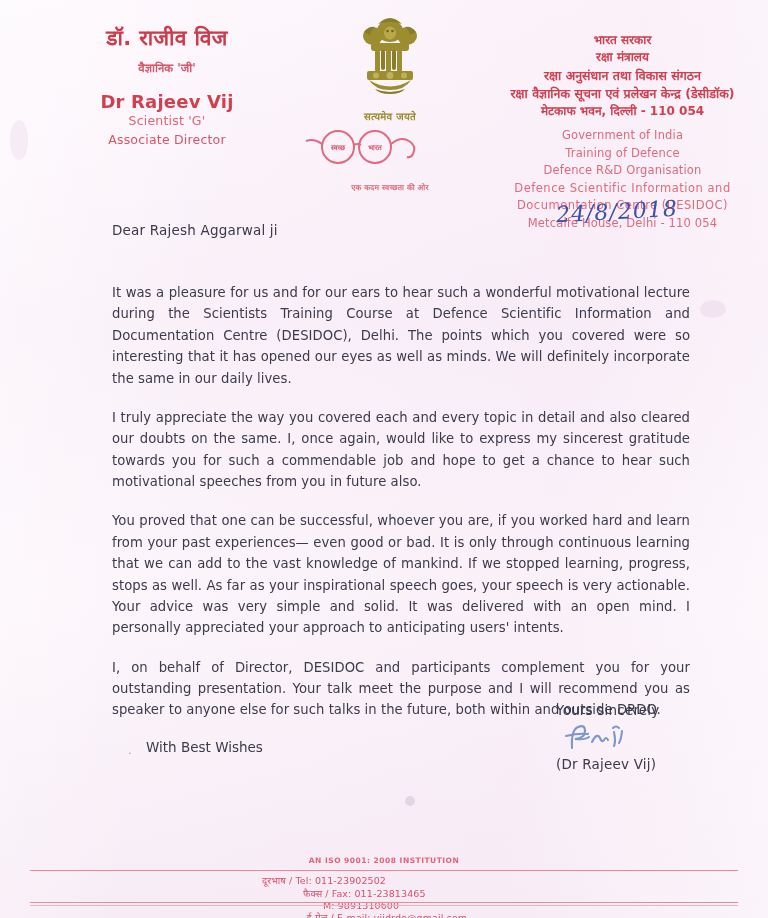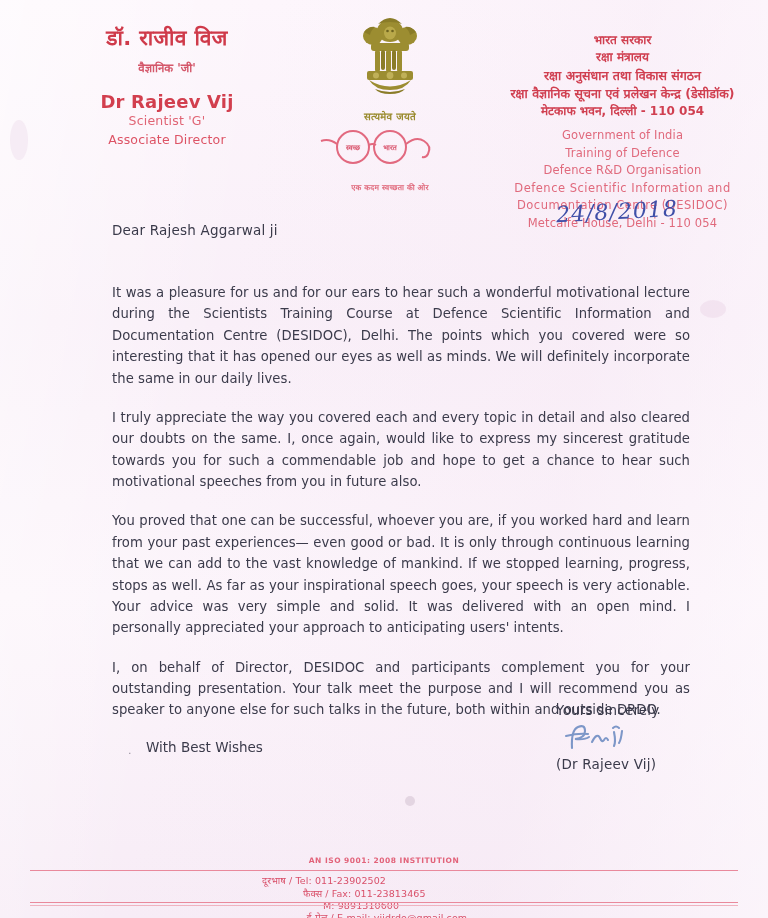--- a/index.html
+++ b/index.html
@@ -87,21 +87,21 @@
     text-align: center;
   }
   .emblem-wrap { width: 100%; display: flex; justify-content: center; }
   .emblem-caption {
     font-size: 10px;
     color: #9a8b2e;
     font-weight: bold;
     margin-top: 1px;
     letter-spacing: 0.3px;
   }
-  .sb-logo { margin-top: 5px; display: flex; justify-content: center; }
+  .sb-logo { margin-top: 5px; display: flex; justify-content: flex-start; }
   .sb-tag {
     font-size: 7.5px;
     color: #e0697c;
     font-weight: bold;
     margin-top: 18px;
     letter-spacing: 0.2px;
   }
 
   .hdr-right {
     position: absolute;

